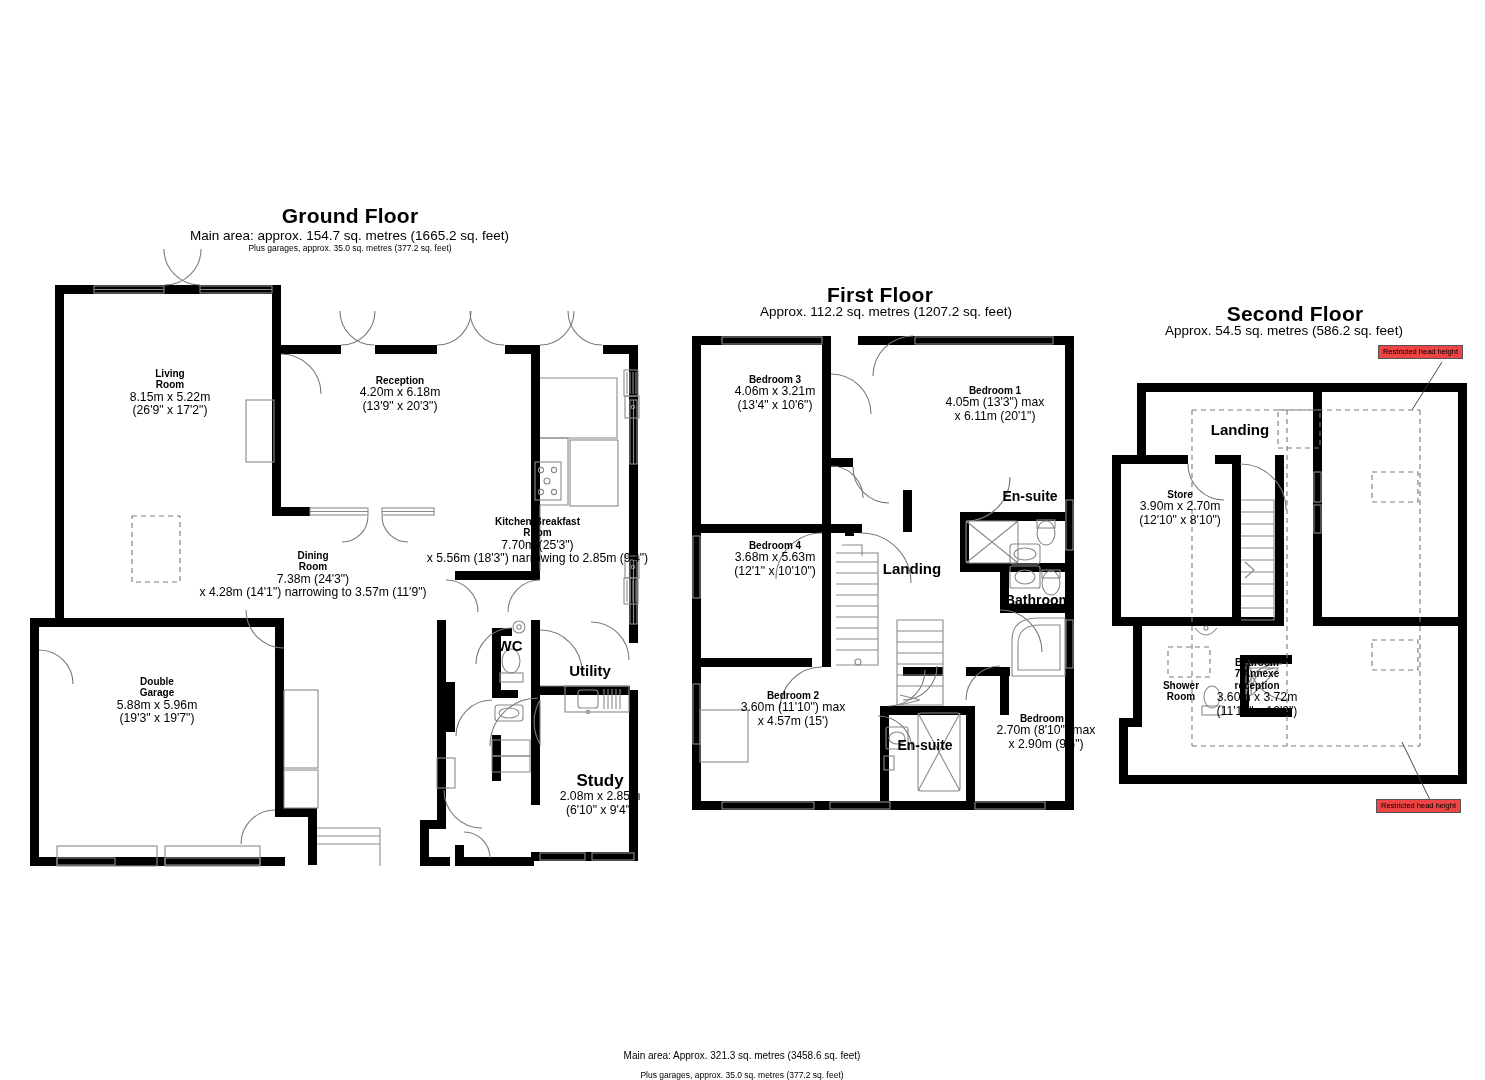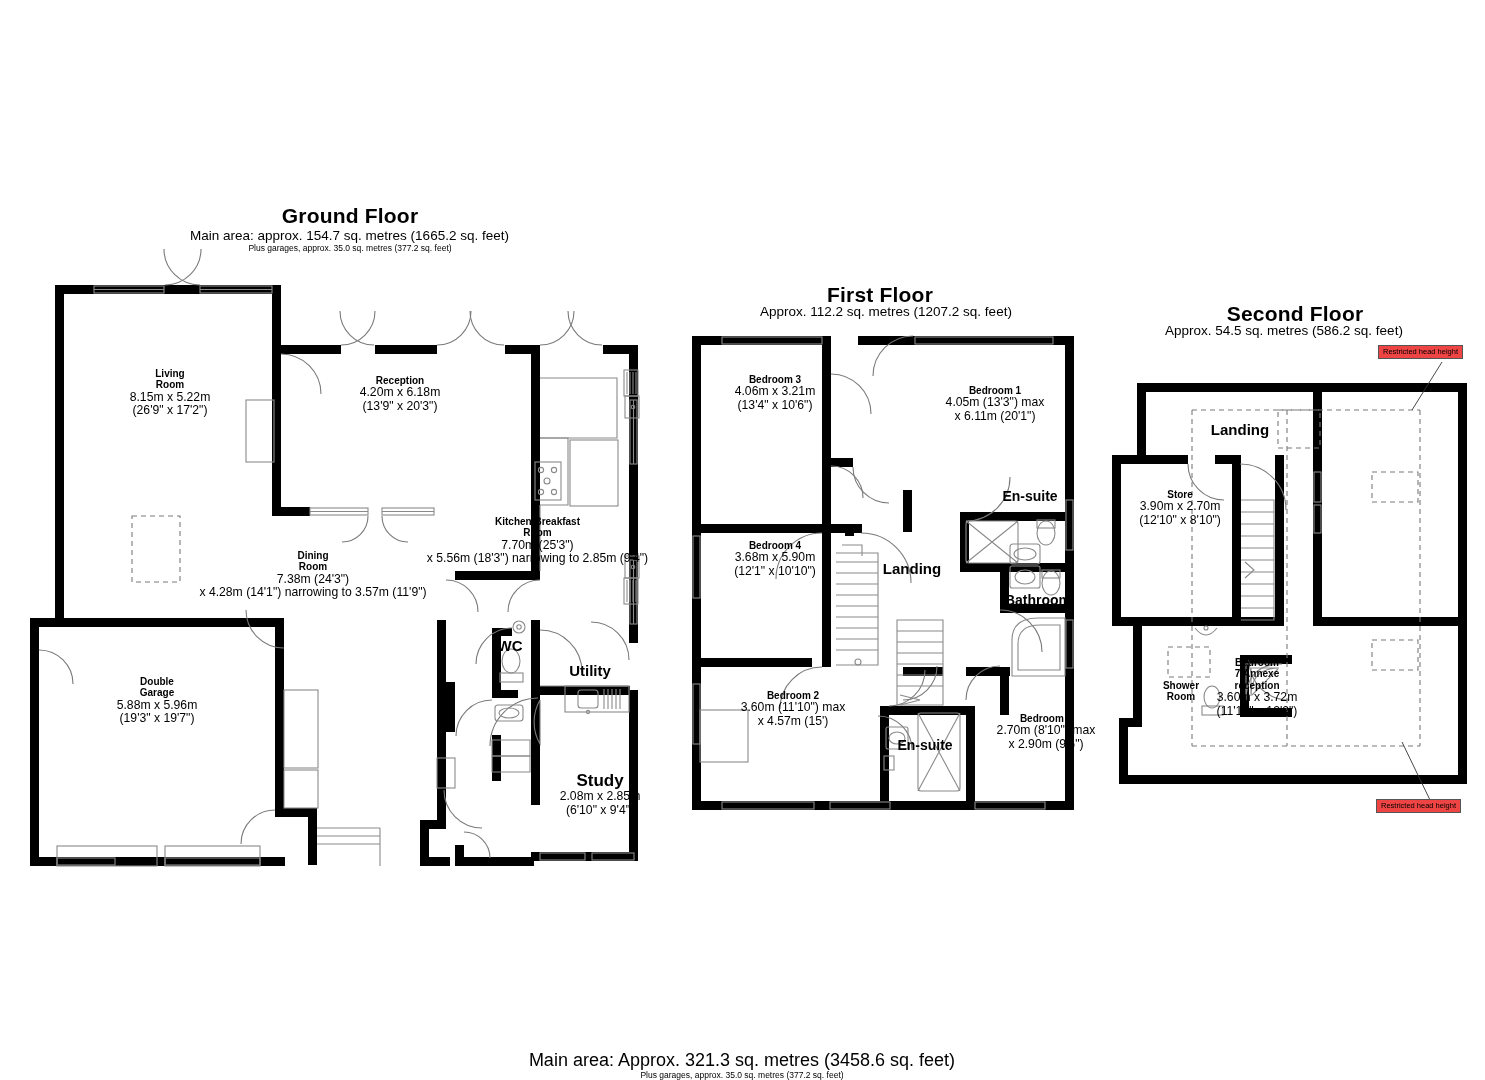--- a/index.html
+++ b/index.html
@@ -76,21 +76,21 @@
     border: 1px solid #555;
     background: #ef4444;
     font-size: 7.5px;
     padding: 2px 4px 2px 4px;
     white-space: nowrap;
     line-height: 1.1;
   }
   .footer-main {
     position: absolute;
     text-align: center;
-    font-size: 18px;
+    font-size: 10px;
     white-space: nowrap;
   }
   .footer-sub {
     position: absolute;
     text-align: center;
     font-size: 8.5px;
     white-space: nowrap;
   }
 </style>
 </head>
@@ -585,21 +585,21 @@
   </div>
 
   <div class="room" style="left:905px; top:385px; width:180px;">
     <span class="rname">Bedroom 1</span>
     <span class="rdim">4.05m (13'3") max</span>
     <span class="rdim">x 6.11m (20'1")</span>
   </div>
 
   <div class="room" style="left:700px; top:540px; width:150px;">
     <span class="rname">Bedroom 4</span>
-    <span class="rdim">3.68m x 5.90m</span>
+    <span class="rdim">3.68m x 5.63m</span>
     <span class="rdim">(12'1" x 10'10")</span>
   </div>
 
   <div class="room" style="left:708px; top:690px; width:170px;">
     <span class="rname">Bedroom 2</span>
     <span class="rdim">3.60m (11'10") max</span>
     <span class="rdim">x 4.57m (15')</span>
   </div>
 
   <div class="room" style="left:966px; top:713px; width:160px;">

